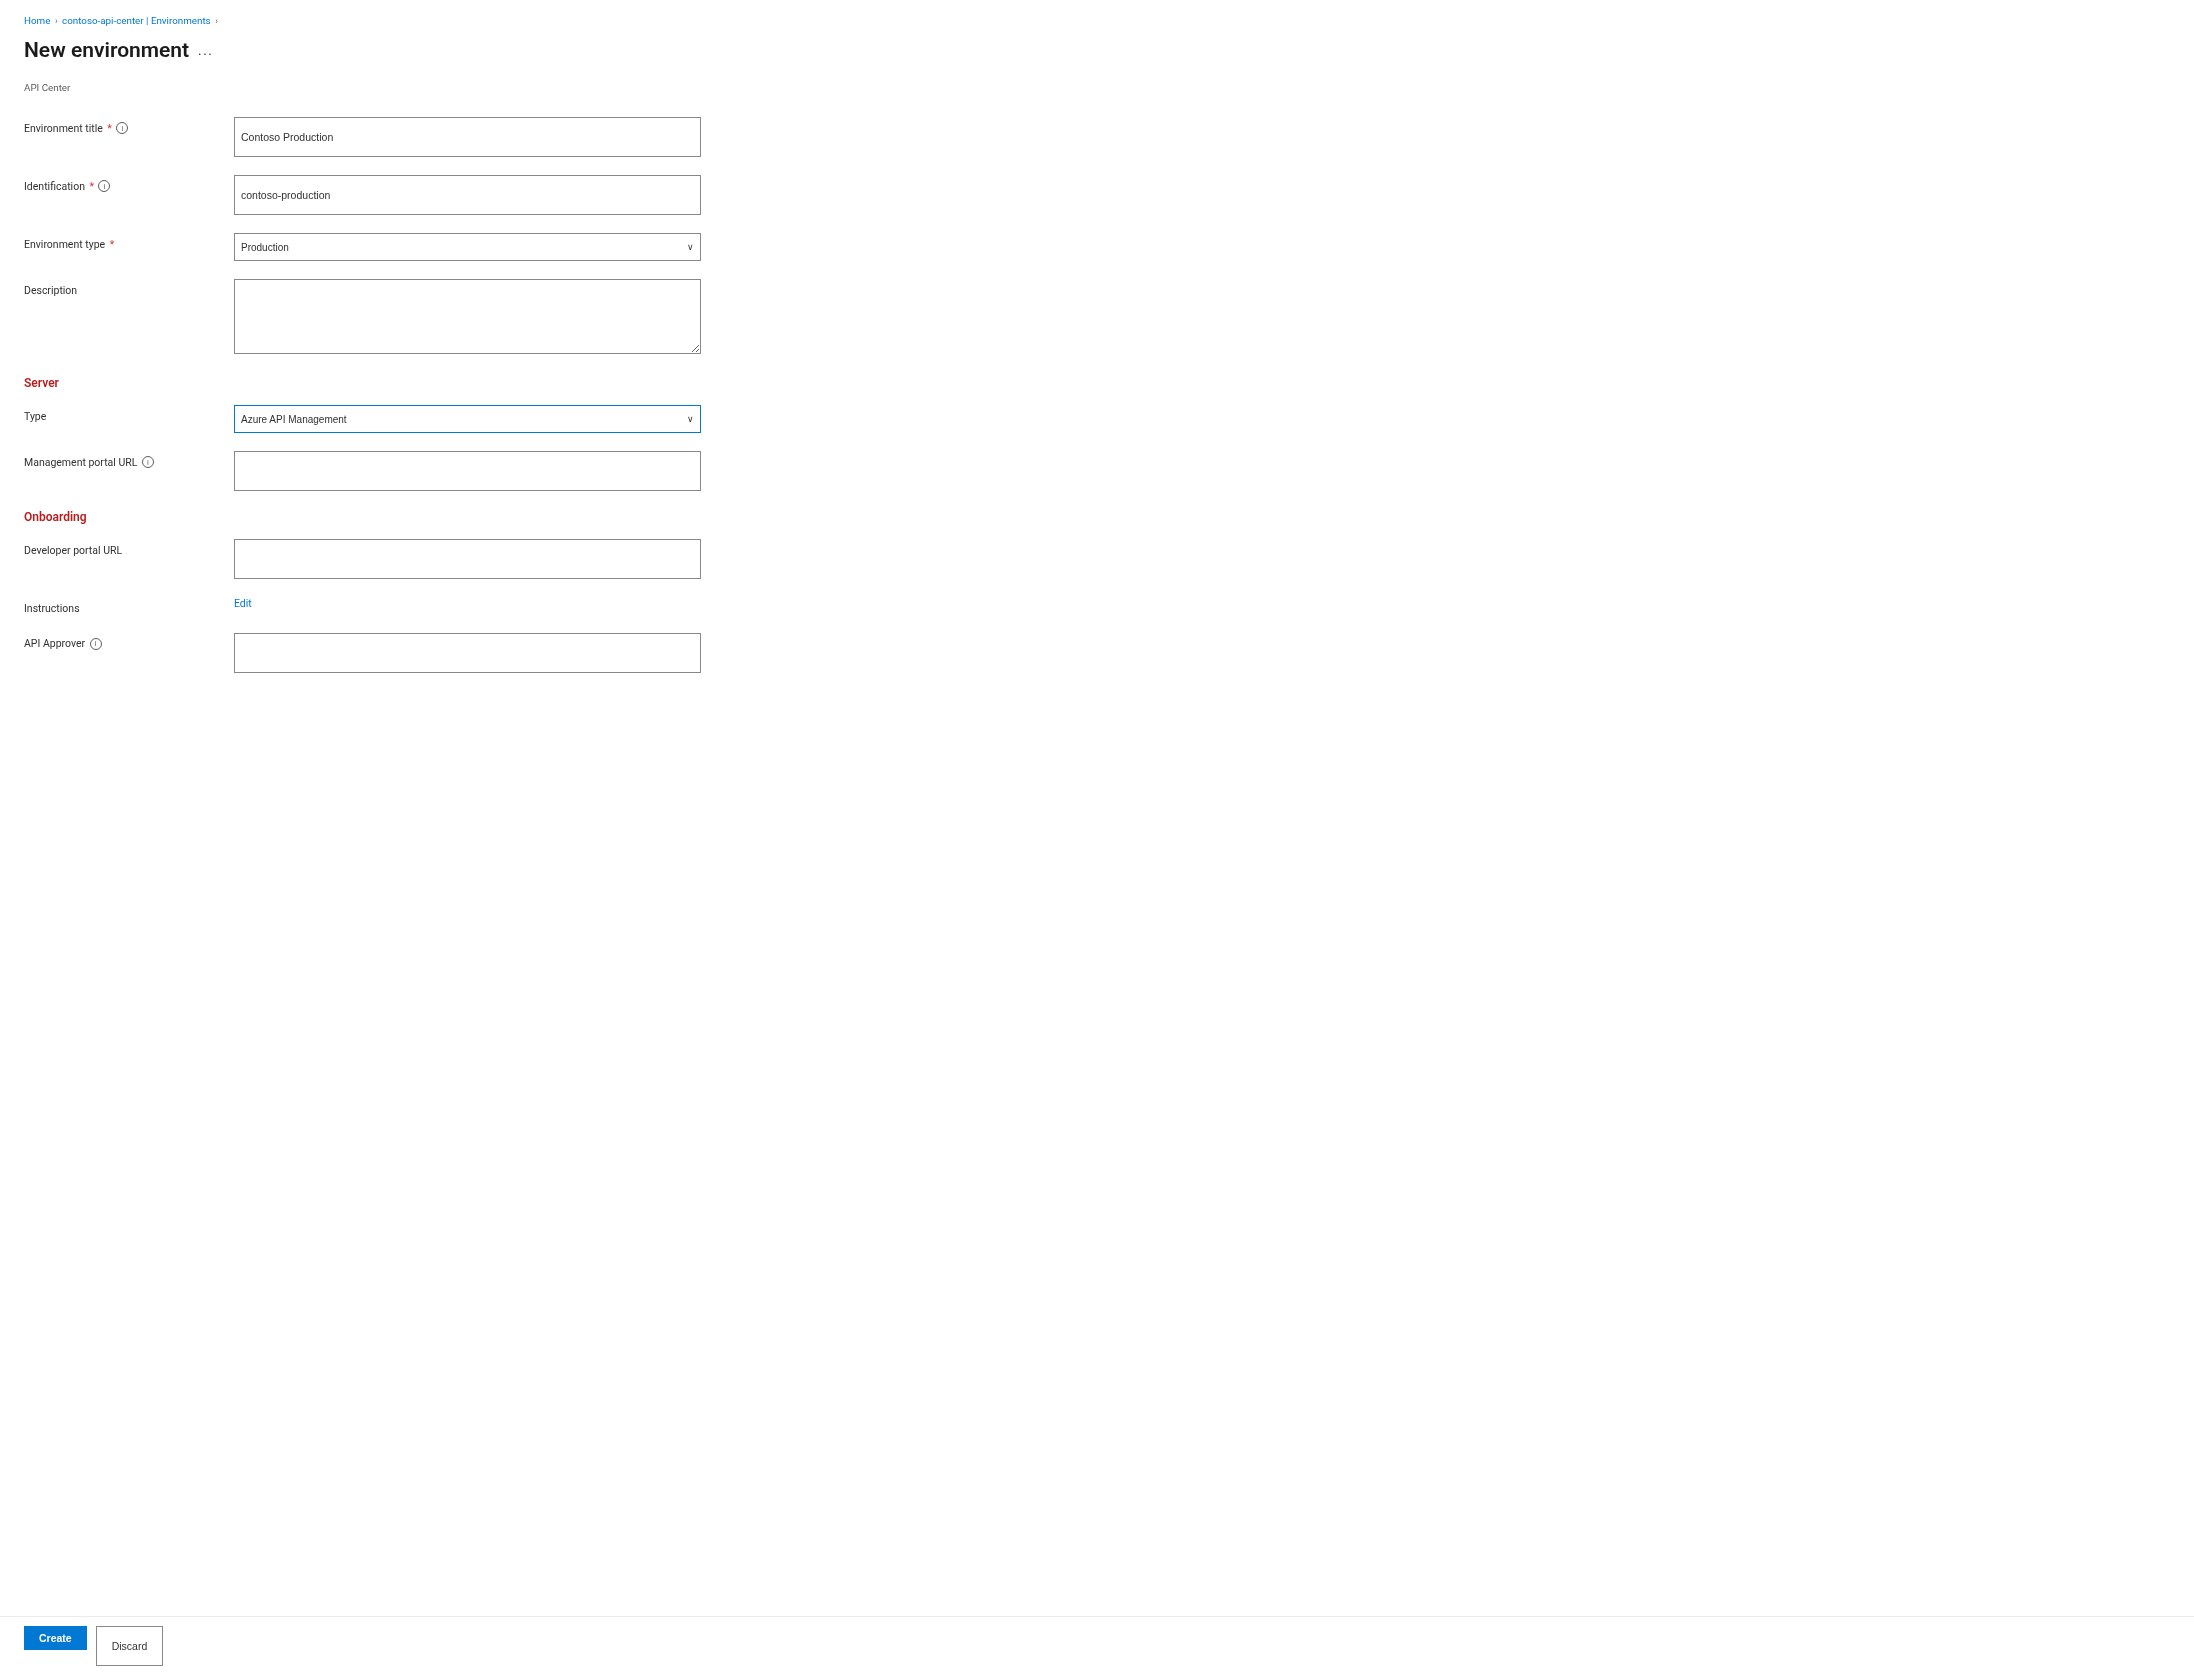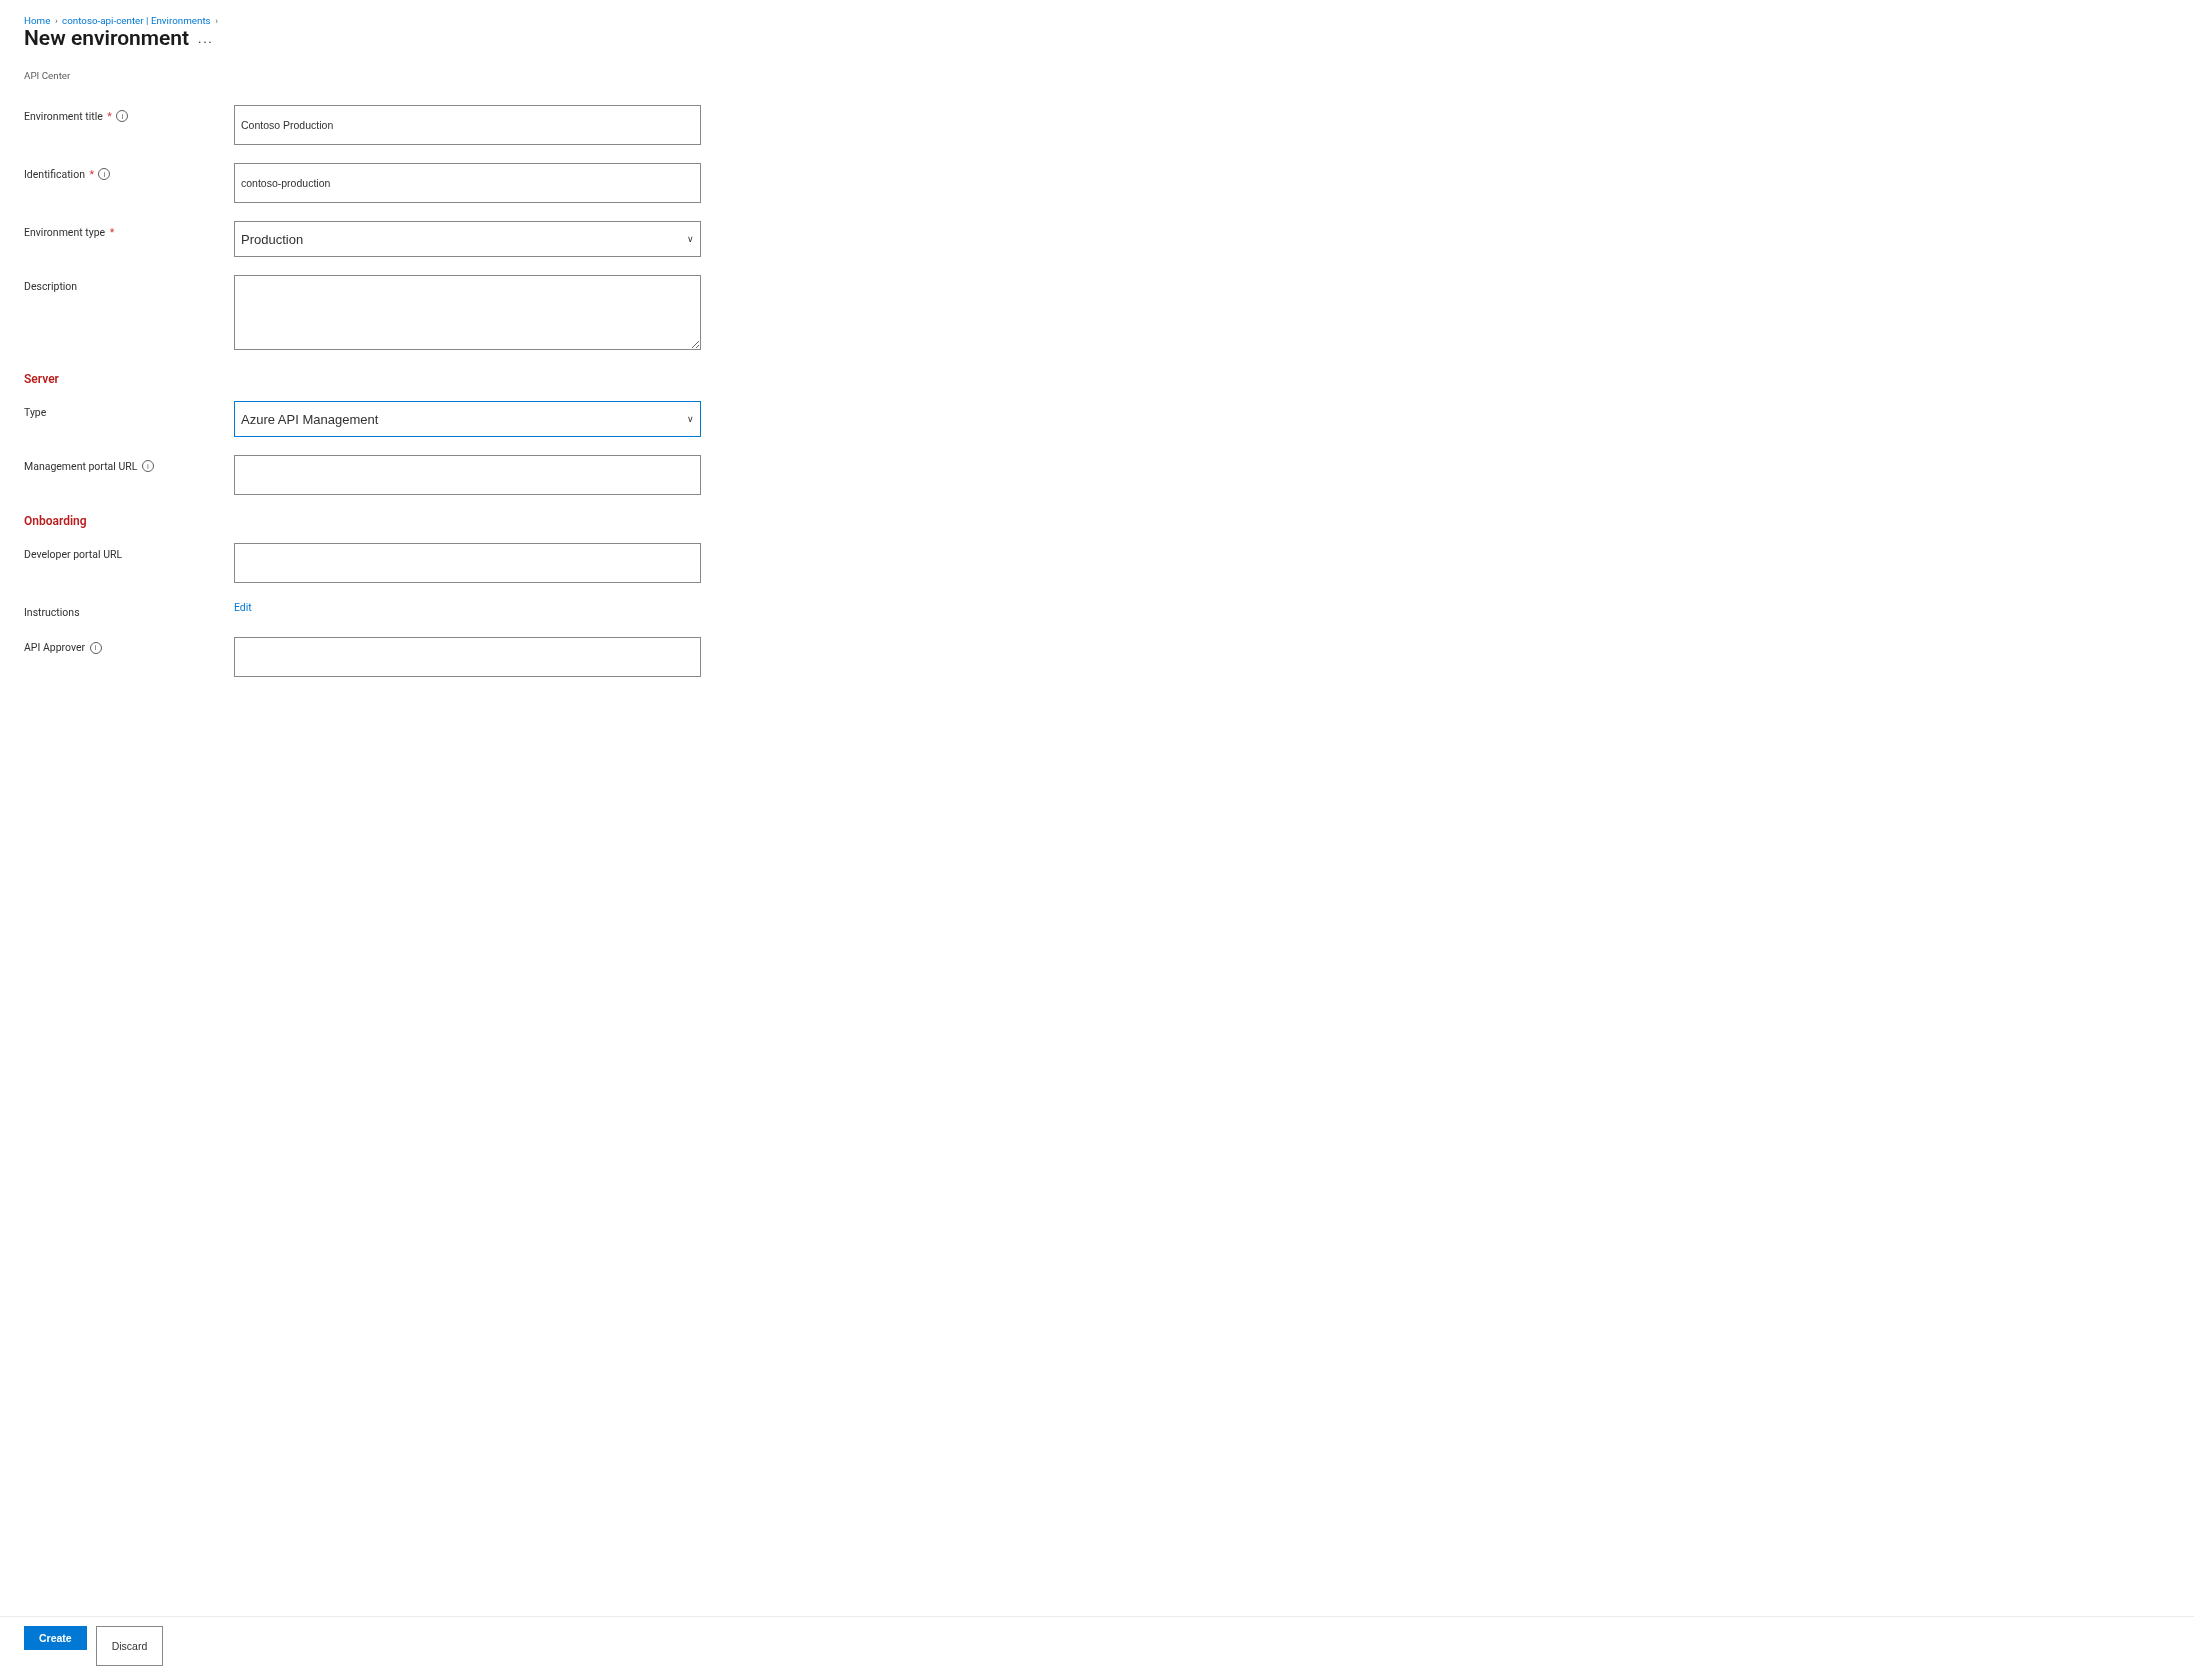--- a/index.html
+++ b/index.html
@@ -19,20 +19,21 @@
       max-width: 902px;
       padding: 15px 24px 60px 24px;
       position: relative;
       min-height: 100vh;
     }
 
     .breadcrumb {
       display: flex;
       align-items: center;
       gap: 4.5px;
+      margin-bottom: 12px;
       font-size: 9.8px;
     }
 
     .breadcrumb-link {
       color: #0078d4;
       text-decoration: none;
       cursor: pointer;
     }
 
     .breadcrumb-separator {
@@ -117,24 +118,24 @@
       border: 0.8px solid #8a8886;
       padding: 0 6px;
       font-size: 10.5px;
       color: #323130;
       outline: none;
       background: #fff;
     }
 
     .select-input {
       width: 100%;
-      height: 36px;
+      height: 28px;
       border: 0.8px solid #8a8886;
       padding: 0 6px;
-      font-size: 13px;
+      font-size: 10px;
       color: #323130;
       outline: none;
       background: #fff;
       appearance: none;
       cursor: pointer;
       position: relative;
     }
 
     .select-wrapper {
       position: relative;

